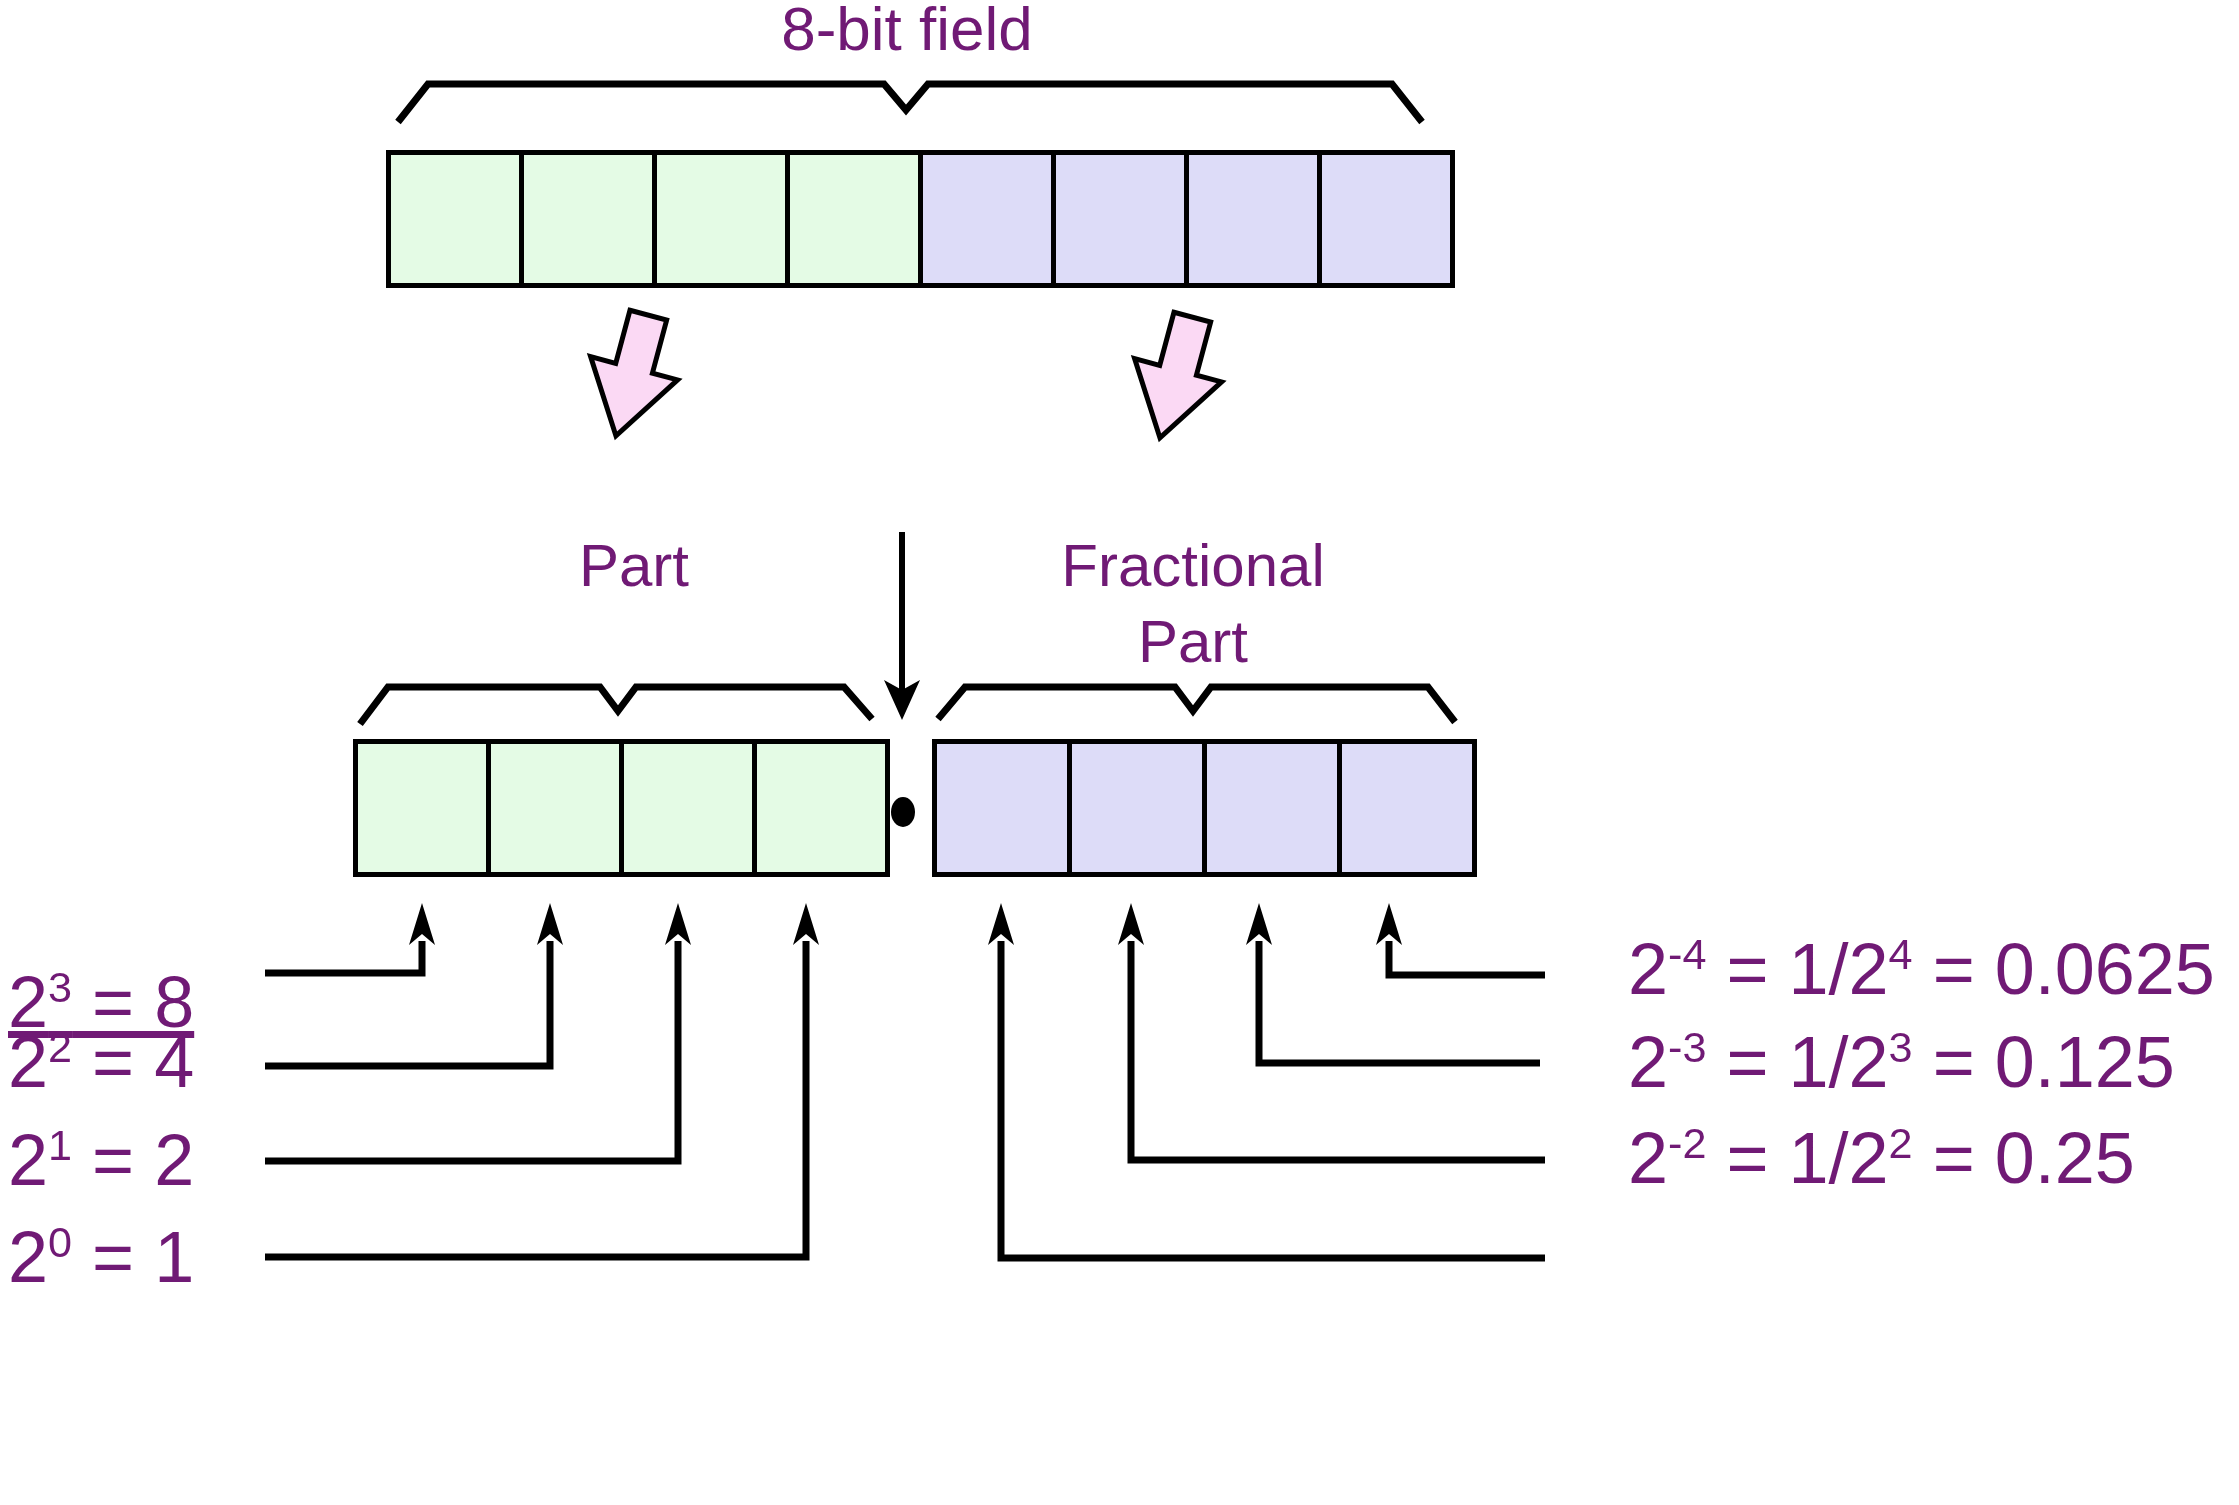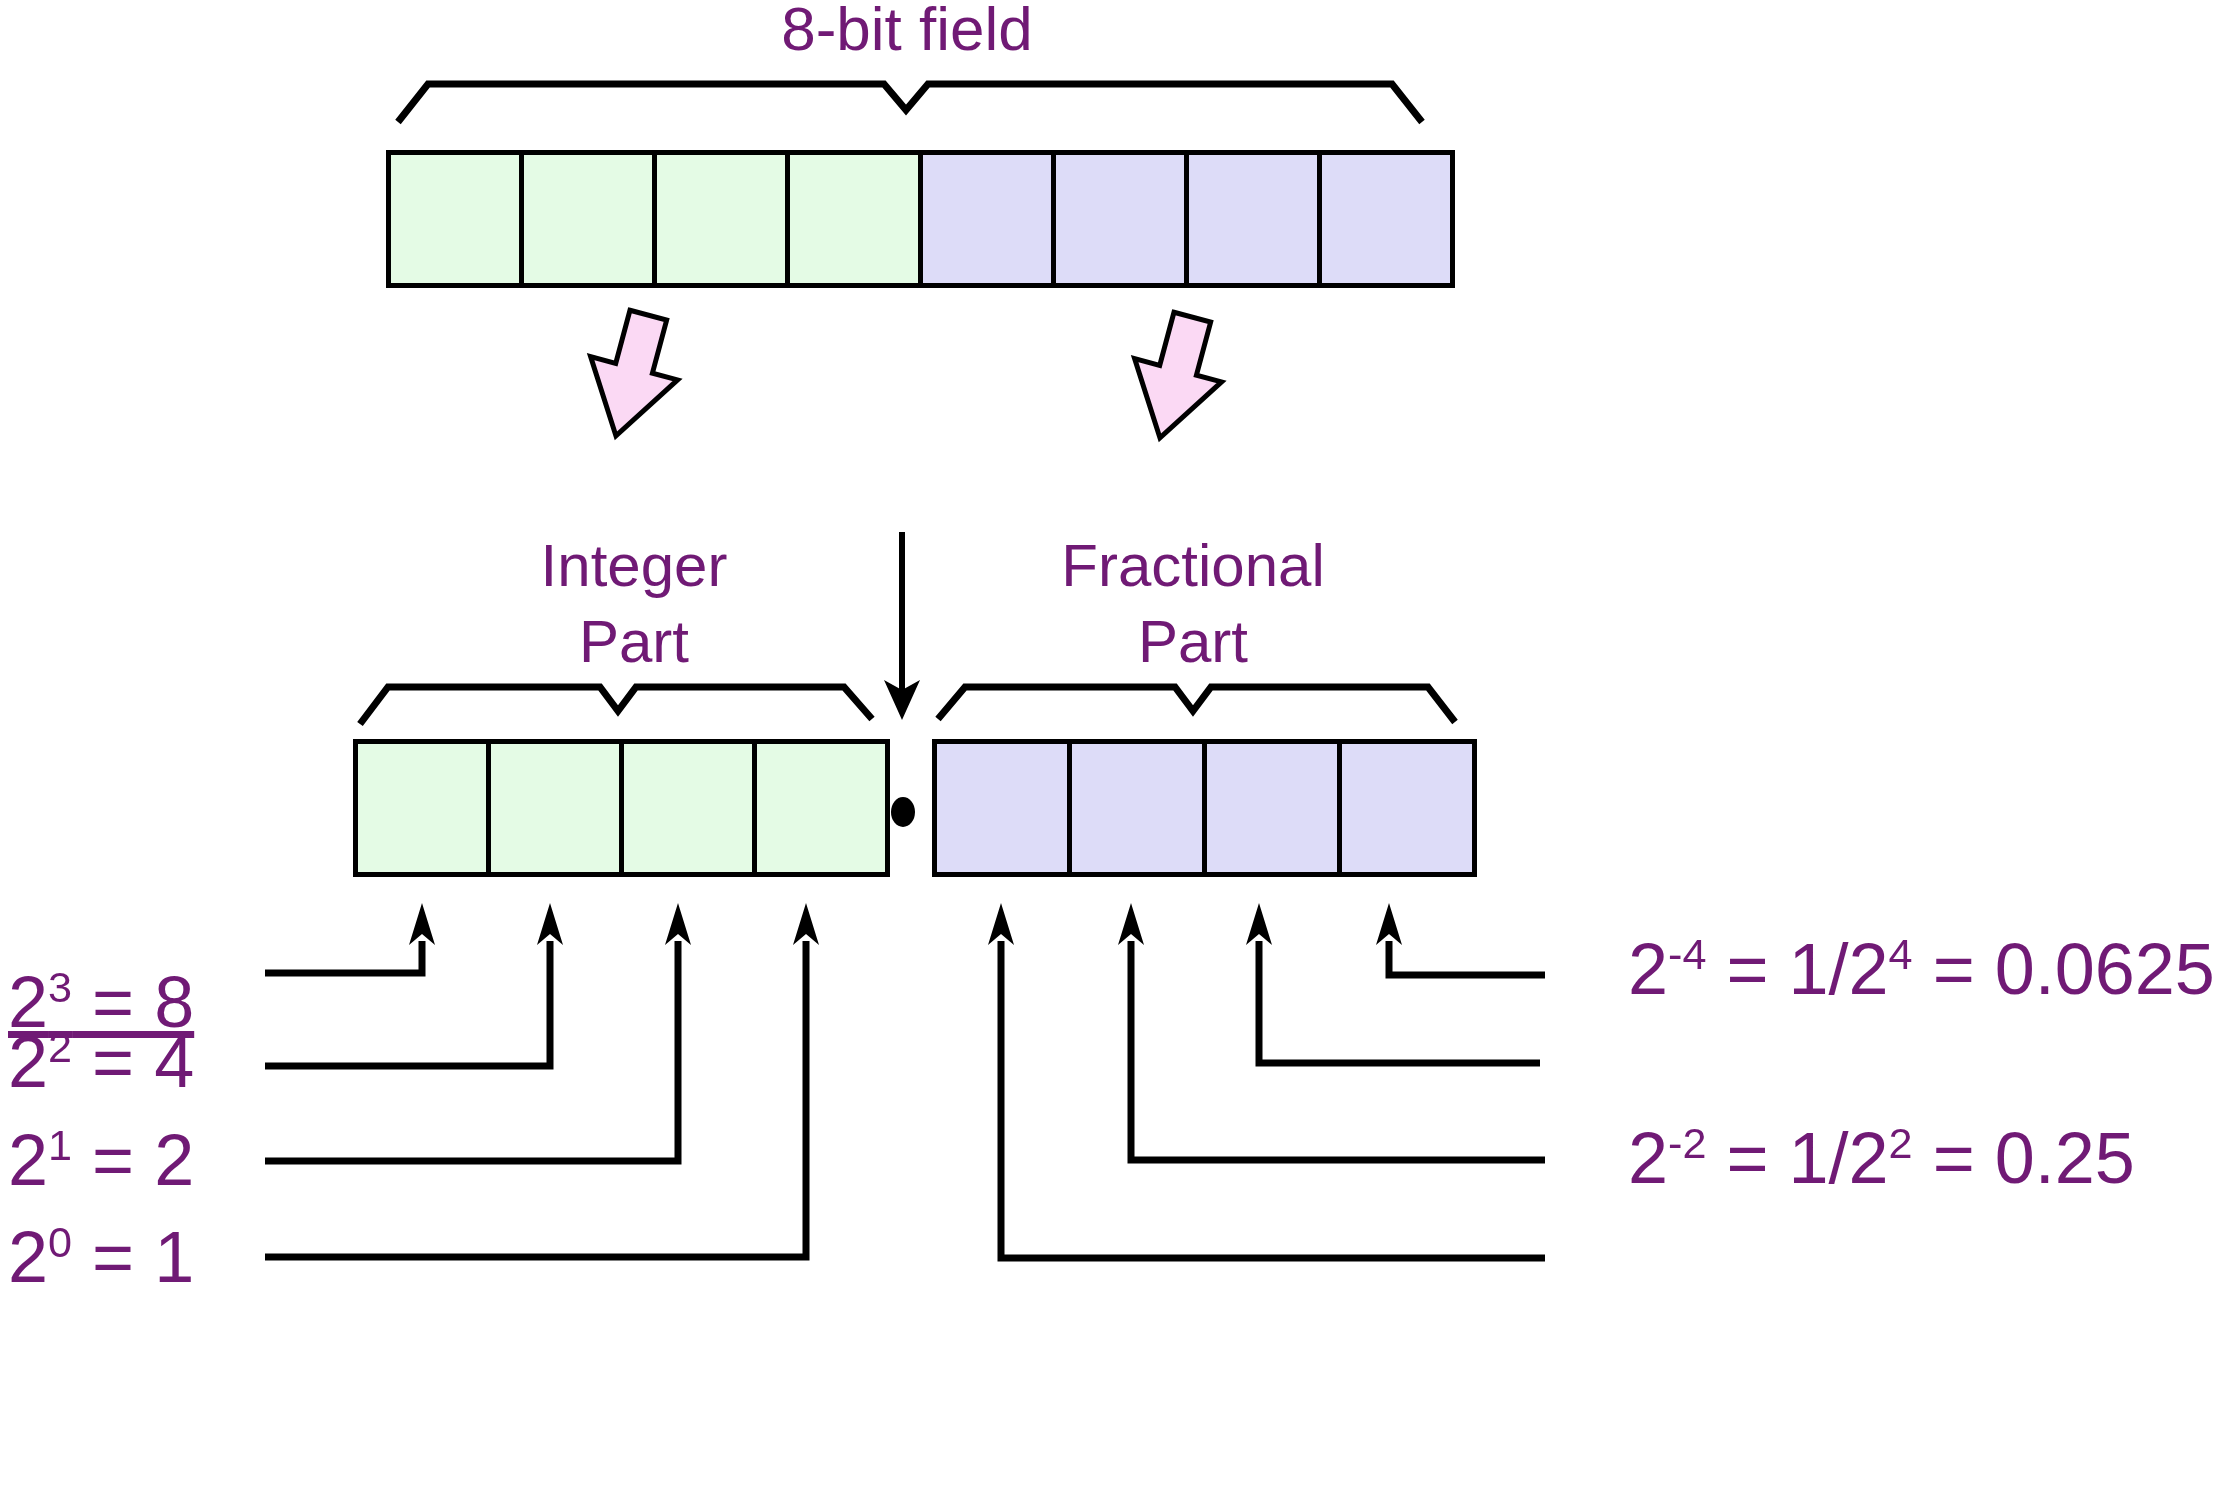--- a/index.html
+++ b/index.html
@@ -82,21 +82,20 @@
     <div class="cell int"></div>
     <div class="cell int"></div>
     <div class="cell frac"></div>
     <div class="cell frac"></div>
     <div class="cell frac"></div>
     <div class="cell frac"></div>
   </div>
 
 
   <div class="part-label int-label">
-    <div>Integer</div>
     <div>Part</div>
   </div>
   <div class="part-label frac-label">
     <div>Fractional</div>
     <div>Part</div>
   </div>
 
   <div class="row int-row">
     <div class="cell int"></div>
     <div class="cell int"></div>
@@ -109,15 +108,16 @@
     <div class="cell fr frac"></div>
     <div class="cell fr frac"></div>
   </div>
 
   <div class="wlabel lw0"><span>2</span><sup>3</sup><span> = 8</span></div>
   <div class="wlabel lw1"><span>2</span><sup>2</sup><span> = 4</span></div>
   <div class="wlabel lw2"><span>2</span><sup>1</sup><span> = 2</span></div>
   <div class="wlabel lw3"><span>2</span><sup>0</sup><span> = 1</span></div>
 
   <div class="wlabel rw0"><span>2</span><sup>-4</sup><span> = 1/2</span><sup>4</sup><span> = 0.0625</span></div>
+  <div class="wlabel rw1"><span>2</span><sup>-3</sup><span> = 1/2</span><sup>3</sup><span> = 0.125</span></div>
   <div class="wlabel rw2"><span>2</span><sup>-2</sup><span> = 1/2</span><sup>2</sup><span> = 0.25</span></div>
 
 </div>
 
 </body></html>

